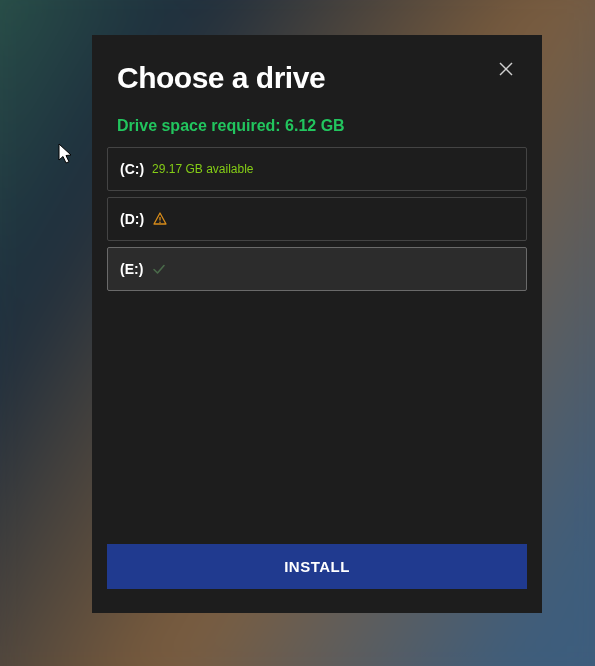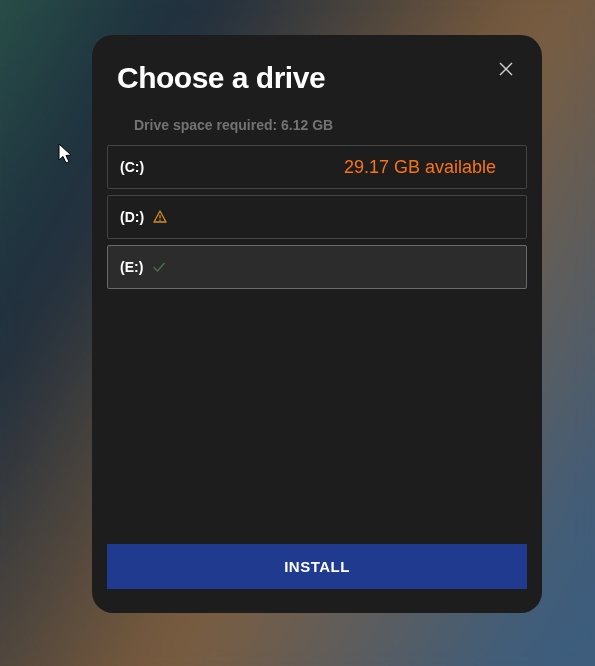--- a/index.html
+++ b/index.html
@@ -21,21 +21,20 @@
     .dialog {
       position: absolute;
       top: 35px;
       left: 92px;
       width: 450px;
       height: 578px;
       background: #1d1d1d;
       padding: 24px 1px 24px 1px;
       display: flex;
       flex-direction: column;
-      border-radius: 21px;
     }
     .dialog-header {
       display: flex;
       justify-content: space-between;
       align-items: flex-start;
       padding: 0 24px 0 24px;
     }
     .title {
       color: #ffffff;
       font-size: 30px;
@@ -45,24 +44,24 @@
     }
     .close-btn {
       color: #cfcfcf;
       font-size: 18px;
       line-height: 1;
       cursor: pointer;
       padding: 4px;
       margin-top: -2px;
     }
     .space-req {
-      color: #737373;
-      font-size: 14px;
+      color: #22c55e;
+      font-size: 16px;
       font-weight: 700;
-      padding: 22px 24px 12px 41px;
+      padding: 22px 24px 12px 24px;
     }
     .drive-list {
       padding: 0 14px;
     }
     .drive-row {
       border: 1px solid #444;
       border-radius: 2px;
       height: 44px;
       margin-bottom: 6px;
       padding: 0 14px 0 12px;
@@ -75,24 +74,23 @@
       background: #2c2c2c;
       border-color: #6a6a6a;
     }
     .drive-letter {
       color: #ffffff;
       font-weight: 700;
       font-size: 14px;
       margin-right: 8px;
     }
     .drive-avail {
-      color: #f97316;
-      font-size: 18px;
+      color: #84cc16;
+      font-size: 12px;
       flex: 1;
-      text-align: right;
     }
     .status-icon {
       width: 16px;
       height: 16px;
       display: flex;
       align-items: center;
       justify-content: center;
     }
     .install-btn {
       margin: auto 14px 0 14px;

